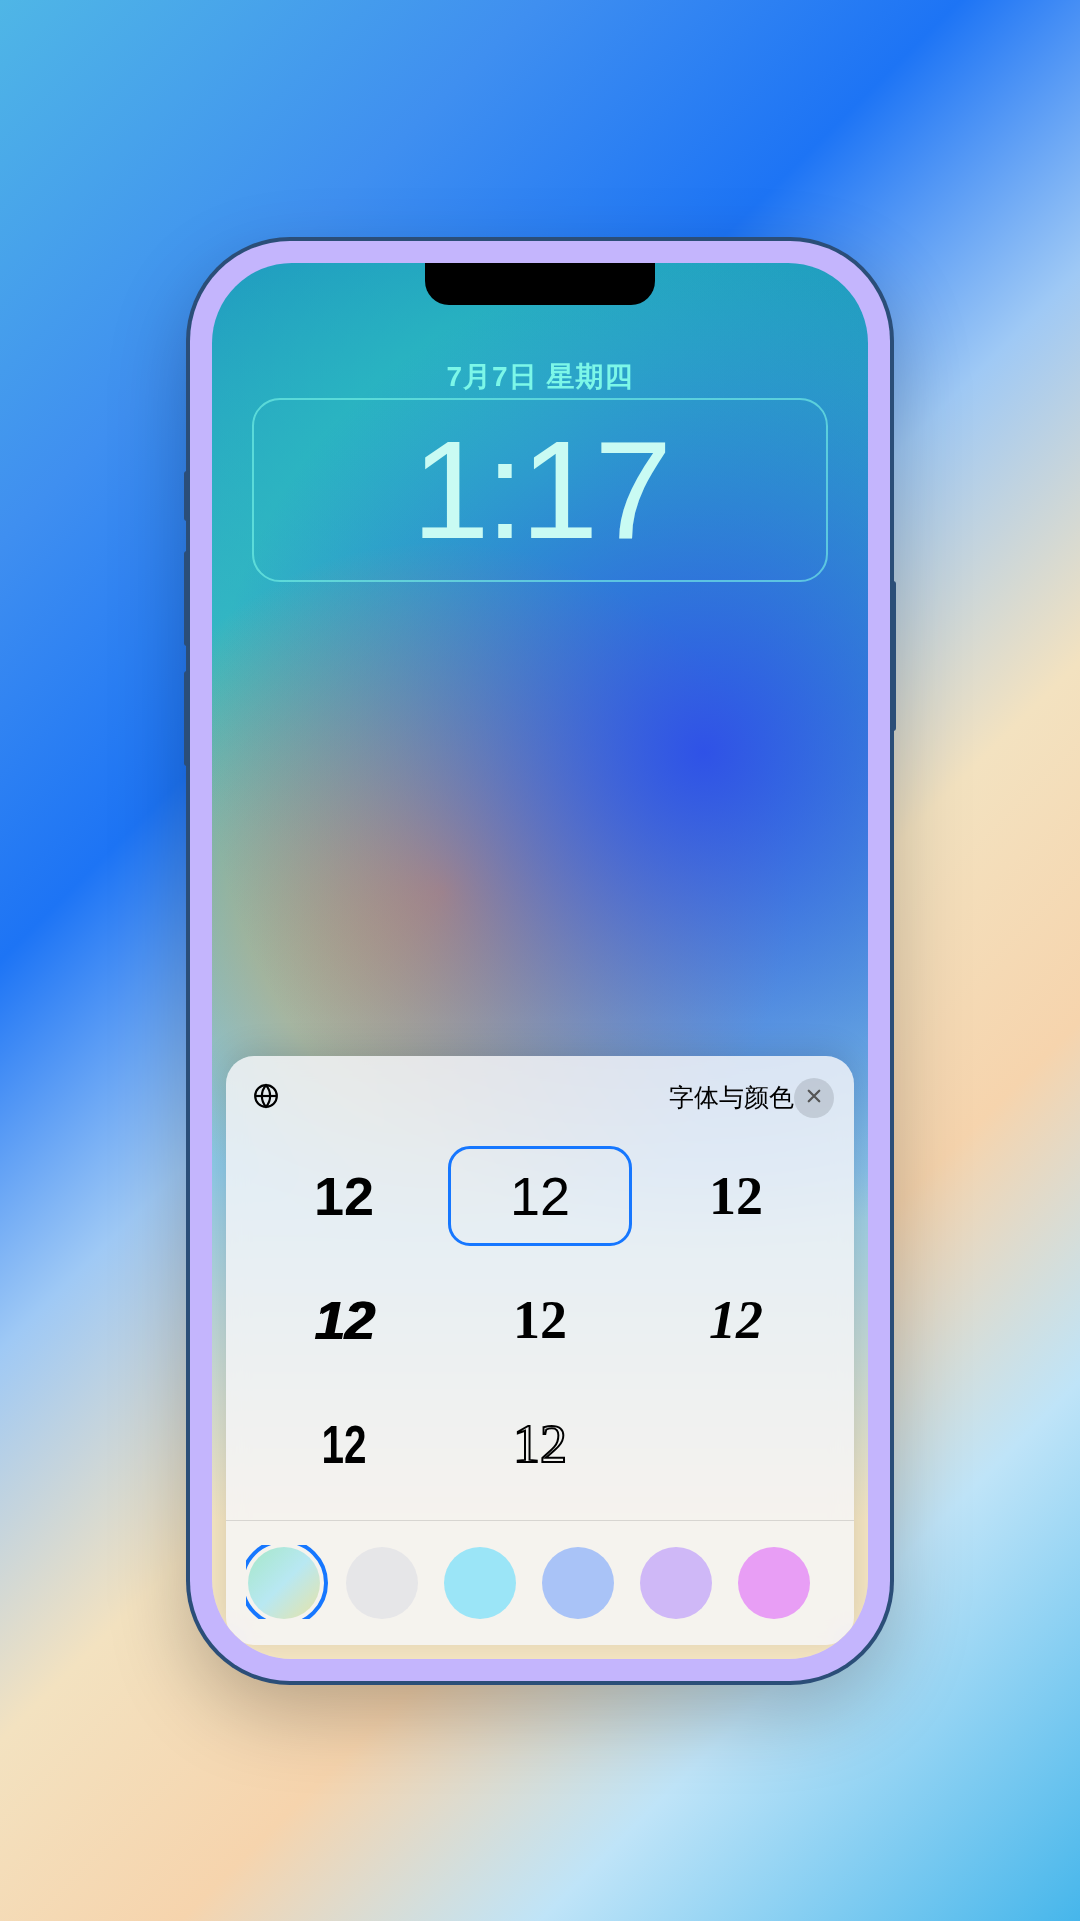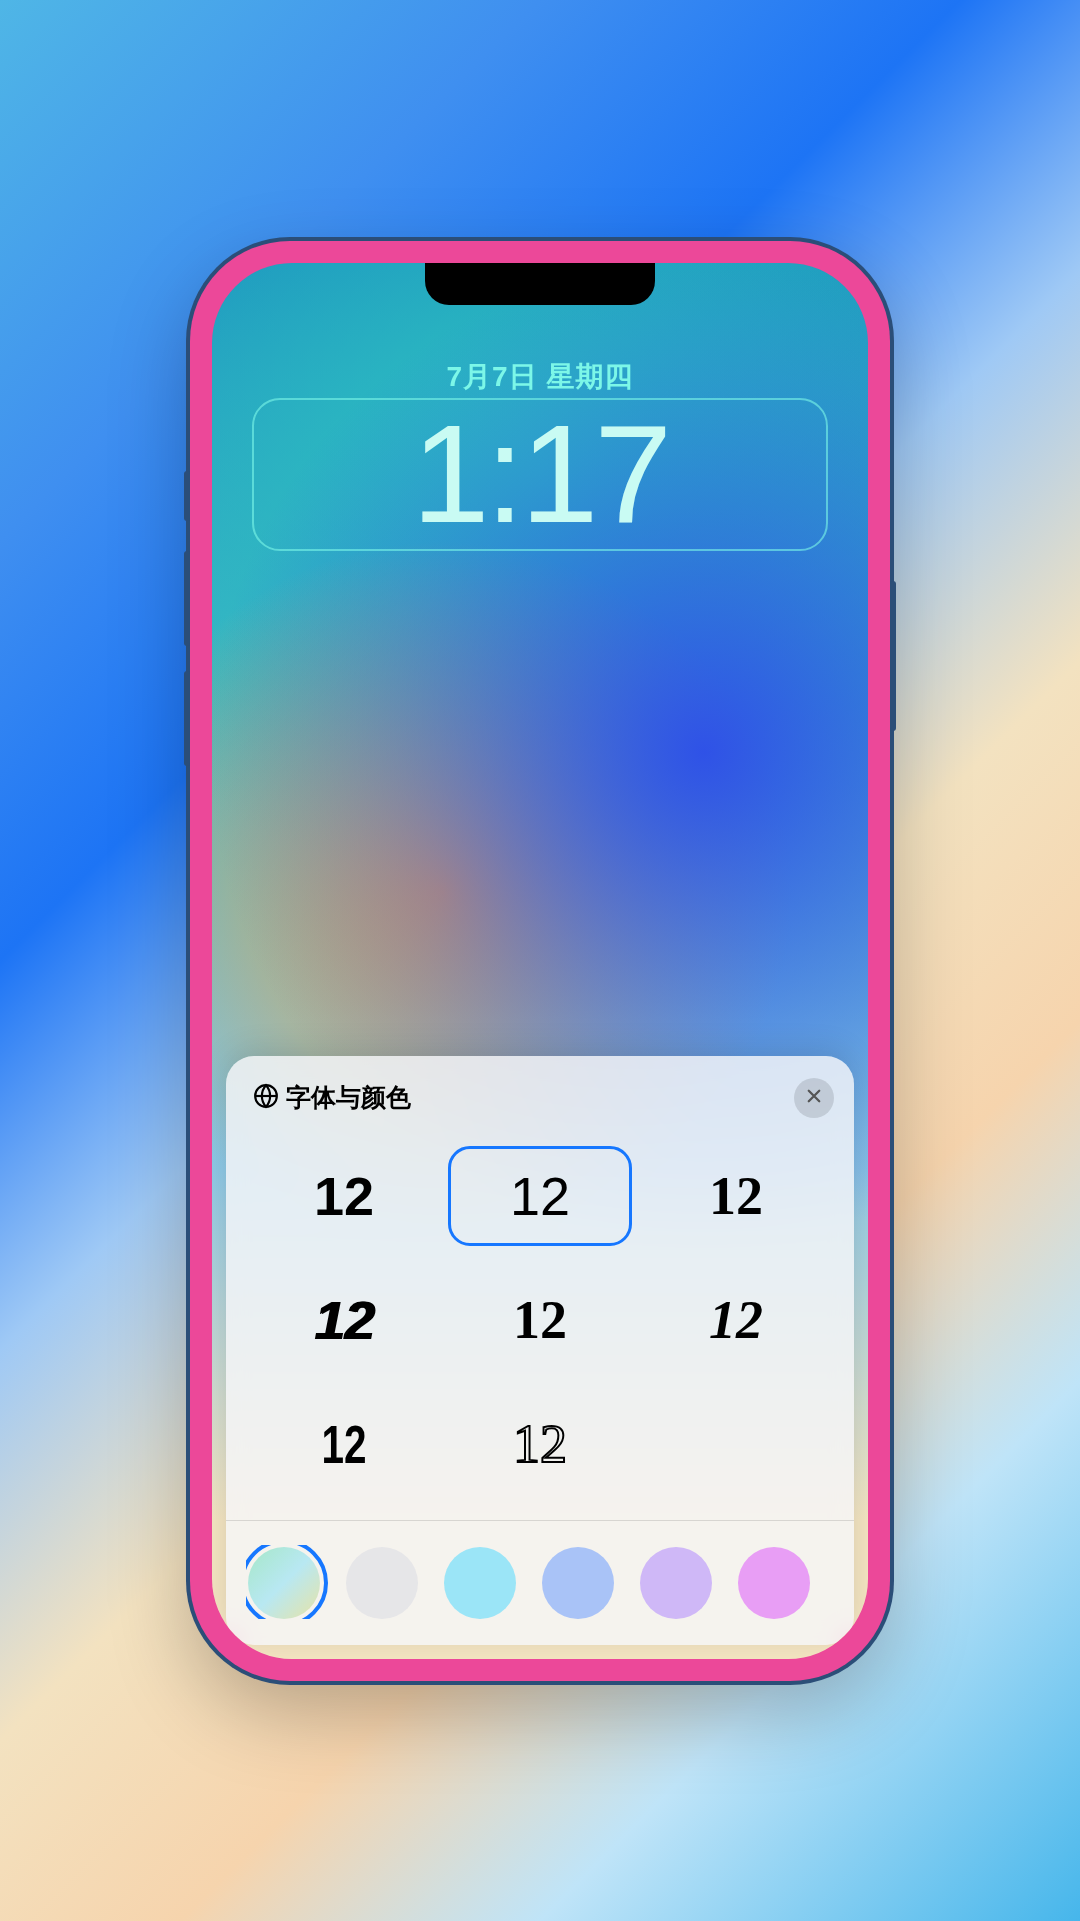--- a/index.html
+++ b/index.html
@@ -12,21 +12,21 @@
         #bfe4f8 82%, #46b6eb 100%);
     display:flex; align-items:center; justify-content:center;
     overflow:hidden;
   }
 
   
   .device {
     width: 700px;
     height: 1440px;
     border-radius: 100px;
-    background: #ec4899;
+    background: #c4b5fd;
     position: relative;
     box-shadow: 0 0 0 4px #2b4e78, 0 30px 80px rgba(0,0,0,.25);
     padding: 22px;
   }
   .side-btn { position:absolute; background:#2b4e78; border-radius:4px; }
   .sb-l1 { left:-6px; top:230px; width:6px; height:50px; }
   .sb-l2 { left:-6px; top:310px; width:6px; height:95px; }
   .sb-l3 { left:-6px; top:430px; width:6px; height:95px; }
   .sb-r  { right:-6px; top:340px; width:6px; height:150px; }
 
@@ -50,21 +50,21 @@
 
   
   .ls-date {
     position:absolute; top:95px; left:0; right:0;
     text-align:center;
     color:#7cf7e8;
     font-size:28px; font-weight:700; letter-spacing:1px;
   }
   .ls-time-frame {
     position:absolute; top:135px; left:40px; right:40px;
-    height:153px;
+    height:184px;
     border:2px solid rgba(124,247,232,.6);
     border-radius:28px;
     display:flex; align-items:center; justify-content:center;
   }
   .ls-time {
     color:#c9fbf3;
     font-size:140px; font-weight:300; line-height:1;
     letter-spacing:-4px;
     font-feature-settings:"tnum";
   }
@@ -76,22 +76,22 @@
     backdrop-filter: blur(10px);
     border-radius:28px;
     padding:22px 20px 26px;
     box-shadow:0 -6px 30px rgba(0,0,0,.12);
   }
   .sheet-header{
     display:flex; align-items:center; justify-content:space-between;
     margin-bottom:28px;
   }
   .sheet-title{
-    font-size:25px; font-weight:700; color:#000;
-    flex:1; text-align:left;
+    font-size:25px; font-weight:400; color:#000;
+    flex:1; text-align:right;
   }
   .icon-btn{
     width:40px; height:40px; border-radius:20px;
     display:flex;align-items:center;justify-content:center;
     background:transparent; border:none; cursor:pointer; color:#000;
   }
   .icon-btn.close{ background:rgba(0,0,0,.12); color:#555; }
   .icon-btn svg{ width:26px; height:26px; }
   .icon-btn.close svg{ width:18px; height:18px; }
 

